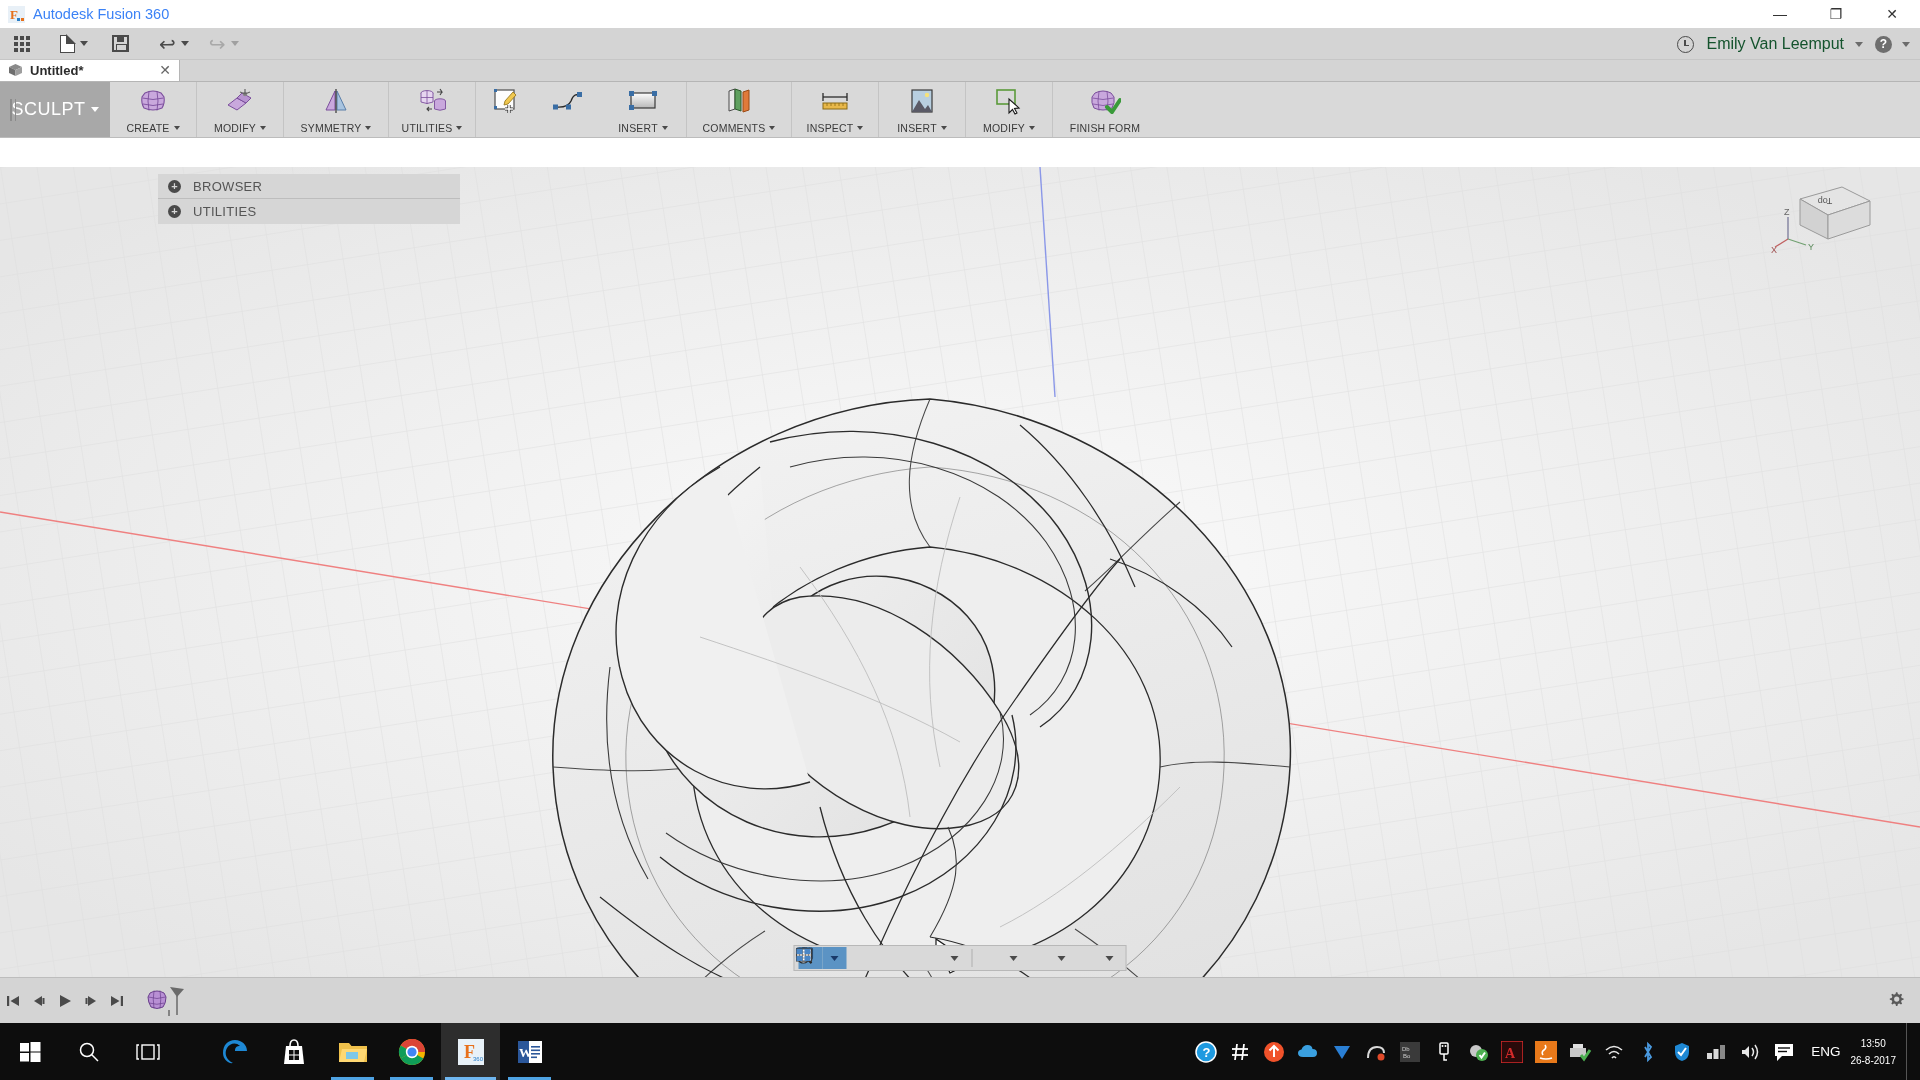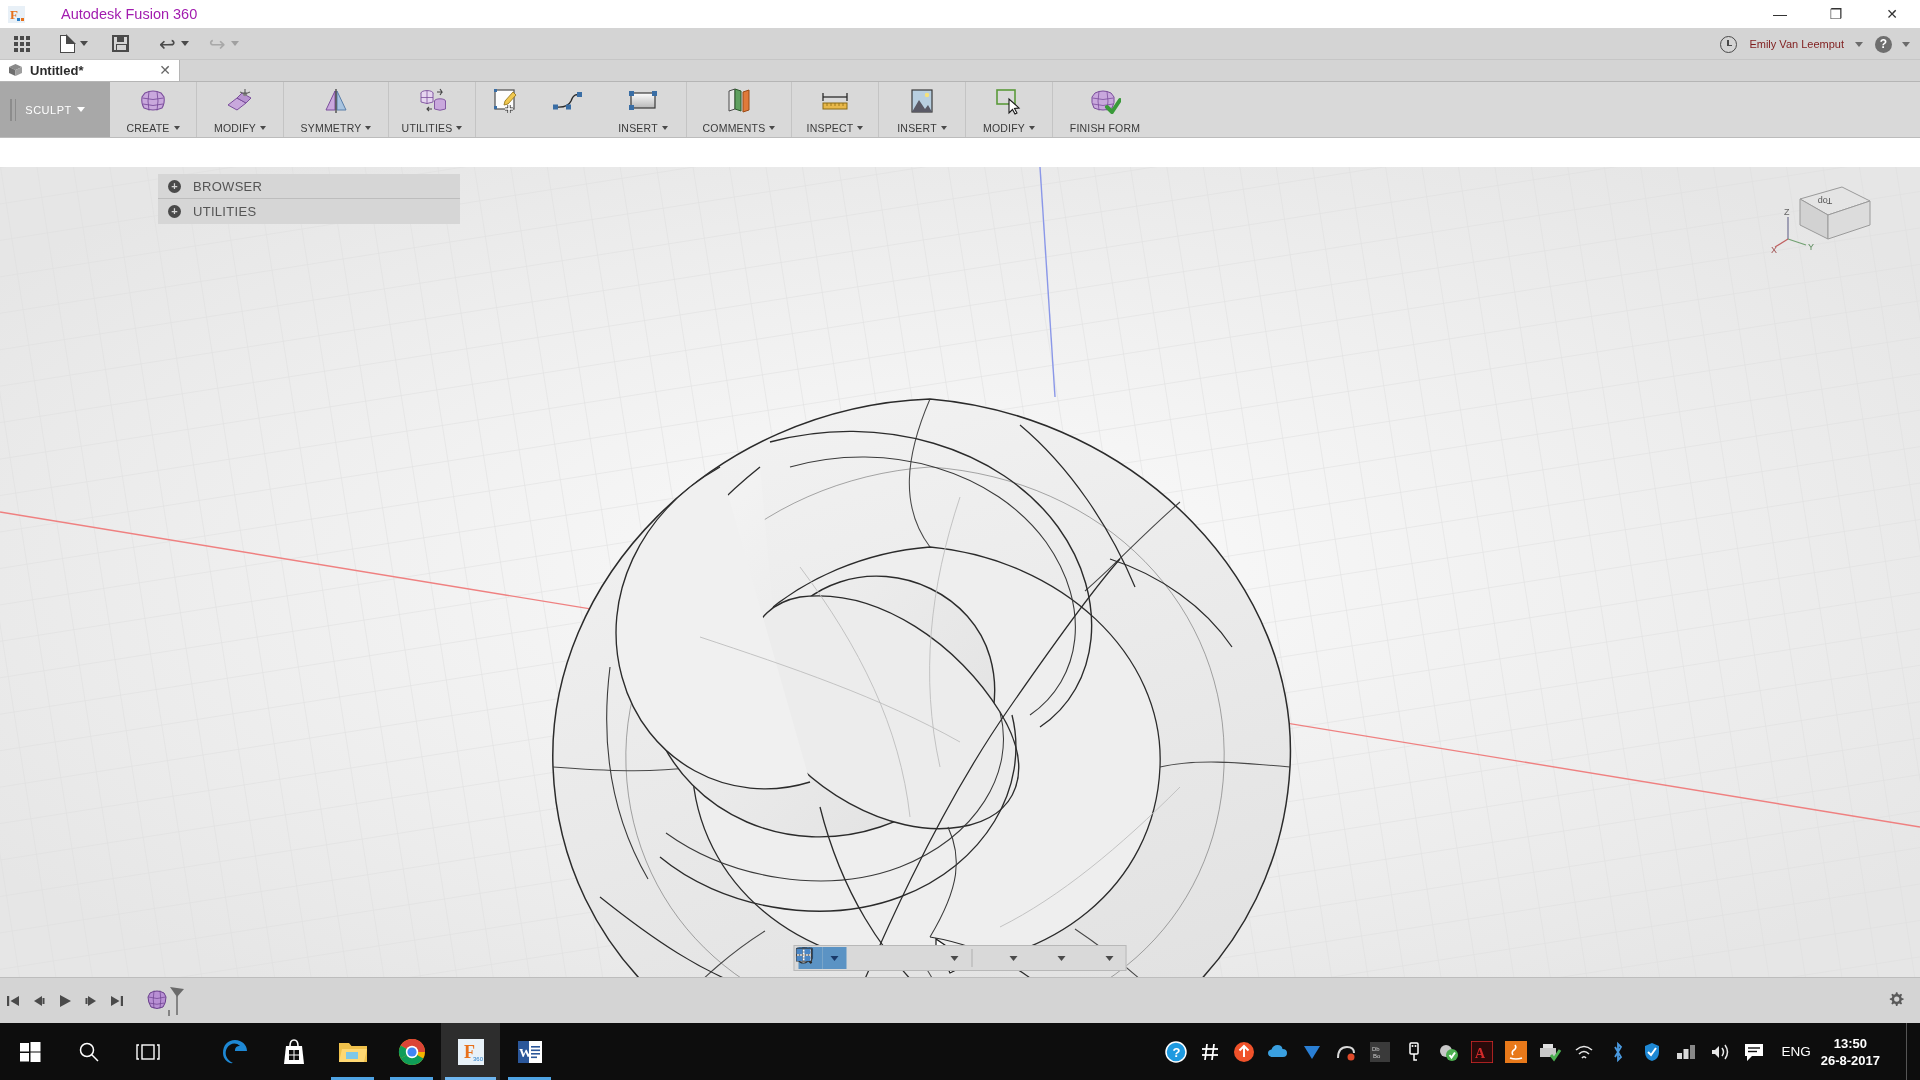--- a/index.html
+++ b/index.html
@@ -6,21 +6,21 @@
   html,body { width:1920px; height:1080px; overflow:hidden; font-family:"Liberation Sans", sans-serif; }
   body { background:#fff; }
 
   
   #titlebar { height:28px; background:#ffffff; display:flex; align-items:center; position:relative; }
   #app-logo { width:17px; height:17px; margin-left:8px; margin-right:8px; position:relative; flex:0 0 auto; }
   #app-logo .lg-bg { position:absolute; inset:0; background:#e8f0f7; }
   #app-logo .lg-f { position:absolute; left:2px; top:1px; font-size:13px; font-weight:bold; color:#e8701a; font-family:"Liberation Serif",serif; line-height:15px; }
   #app-logo .lg-d1 { position:absolute; right:1px; bottom:2px; width:3px; height:3px; background:#e8701a; }
   #app-logo .lg-d2 { position:absolute; right:5px; bottom:2px; width:3px; height:3px; background:#2a7fc9; }
-  #app-title { font-size:14.5px; color:#a21caf;margin-left:28px; }
+  #app-title { font-size:14.5px; color:#3b82f6; }
   #win-buttons { position:absolute; right:0; top:0; height:28px; display:flex; }
   #win-buttons div { width:56px; height:28px; display:flex; align-items:center; justify-content:center; font-size:14px; color:#333; }
 
   
   #qat { height:32px; background:#d4d4d4; display:flex; align-items:center; position:relative; border-bottom:1px solid #c6c6c6; }
   .qat-btn { display:flex; align-items:center; height:32px; padding:0 6px; cursor:default; }
   .grid-icon { display:grid; grid-template-columns:repeat(3,4px); grid-template-rows:repeat(3,4px); gap:2px; margin-left:8px; }
   .grid-icon i { background:#4a4a4a; display:block; }
   .doc-icon { width:15px; height:18px; background:#fff; border:1.5px solid #4a4a4a; position:relative; }
   .doc-icon:after { content:""; position:absolute; right:-1.5px; top:-1.5px; border-width:5px; border-style:solid; border-color:#d4d4d4 #d4d4d4 #4a4a4a #4a4a4a; }
@@ -30,37 +30,37 @@
   .caret { width:0; height:0; border-left:4px solid transparent; border-right:4px solid transparent; border-top:5px solid #4a4a4a; margin-left:5px; }
   .caret.light { border-top-color:#6b6b6b; }
   .caret.white { border-top-color:#ffffff; }
   .caret.dim { border-top-color:#a0a0a0; }
   .arrow-undo, .arrow-redo { font-size:20px; color:#4a4a4a; line-height:20px; font-family:"DejaVu Sans", sans-serif; }
   .arrow-redo { color:#a8a8a8; }
   #qat-right { position:absolute; right:0; top:0; height:32px; display:flex; align-items:center; padding-right:10px; gap:12px; }
   .clock-ic { width:17px; height:17px; border:1.8px solid #4a4a4a; border-radius:50%; position:relative; }
   .clock-ic:before { content:""; position:absolute; left:6px; top:3px; width:1.6px; height:6px; background:#4a4a4a; }
   .clock-ic:after { content:""; position:absolute; left:6.5px; top:8px; width:4px; height:1.6px; background:#4a4a4a; }
-  #username { font-size:11px; color:#7f1d1d; }
+  #username { font-size:16px; color:#14532d; }
   .help-ic { width:17px; height:17px; border-radius:50%; background:#6e6e6e; color:#fff; font-size:12px; font-weight:bold; display:flex; align-items:center; justify-content:center; }
 
   
   #tabbar { height:22px; background:#d4d4d4; display:flex; align-items:flex-end; border-bottom:1px solid #b5b5b5; }
   .doctab { height:22px; background:#ffffff; display:flex; align-items:center; padding:0 8px 0 8px; min-width:180px; border-right:1px solid #b5b5b5; }
   .cube-ic { width:15px; height:14px; margin-right:7px; position:relative; }
   .cube-ic svg { display:block; }
   .doctab-label { font-size:13px; color:#2b2b2b; font-weight:bold; flex:1; }
   .tab-close { font-size:14px; color:#666; margin-left:14px; }
 
   
   #ribbon { height:56px; background:#d9d9d9; display:flex; align-items:stretch; position:relative; z-index:30; border-bottom:1px solid #bcbcbc; }
   #ws-switch { width:110px; background:#a8a8a8; display:flex; align-items:center; justify-content:center; position:relative; }
   #ws-switch .grip { position:absolute; left:10px; top:50%; transform:translateY(-50%); display:flex; gap:3px; }
   #ws-switch .grip i { width:1.5px; height:22px; background:#8c8c8c; display:block; }
-  #ws-label { font-size:11px; color:#ffffff; letter-spacing:.5px; }
+  #ws-label { font-size:18px; color:#ffffff; letter-spacing:.5px; }
   .rgroup { display:flex; align-items:stretch; border-right:1px solid #c4c4c4; }
   .rgroup.nosep { border-right:none; }
   .ritem { width:62px; display:flex; flex-direction:column; align-items:center; justify-content:space-between; padding:5px 0 3px; }
   .ritem.wide { width:86px; }
   .ritem.xwide { width:104px;align-items:center; }
   .ricon { height:28px; display:flex; align-items:center; justify-content:center; }
   .rlabel { font-size:10.5px; color:#3a3a3a; display:flex; align-items:center; gap:3px; letter-spacing:.2px; white-space:nowrap; }
   .rlabel .caret { margin-left:1px; border-left-width:3.5px; border-right-width:3.5px; border-top-width:4.5px; }
 
   
@@ -91,21 +91,21 @@
 
   
   #taskbar { position:absolute; left:0; top:1023px; width:1920px; height:57px; background:#0d0d0d; display:flex; align-items:center; }
   .tb-item { width:59px; height:57px; display:flex; align-items:center; justify-content:center; position:relative; }
   .tb-item.running:after { content:""; position:absolute; bottom:0; left:8px; right:8px; height:3px; background:#4fa3e3; }
   .tb-item.active { background:#2d2d2d; }
   .tb-item.active:after { content:""; position:absolute; bottom:0; left:4px; right:4px; height:3px; background:#6fb6ef; }
   #tray { position:absolute; right:0; top:0; height:57px; display:flex; align-items:center; padding-right:6px; }
   .tray-ic { width:26px; height:26px; margin:0 4px; display:flex; align-items:center; justify-content:center; }
   #tray-lang { color:#fff; font-size:13.5px; margin:0 10px; }
-  #tray-clock { color:#fff; font-size:13px; text-align:center; line-height:17px; margin-right:26px;font-weight:bold; }
+  #tray-clock { color:#fff; font-size:10px; text-align:center; line-height:17px; margin-right:10px; }
   #tray-showdesk { width:8px; height:57px; border-left:1px solid #555; }
 </style>
 </head>
 <body>
 
 <div id="titlebar">
   <div id="app-logo">
     <div class="lg-bg"></div>
       <div class="lg-f">F</div>
       <div class="lg-d1"></div>

